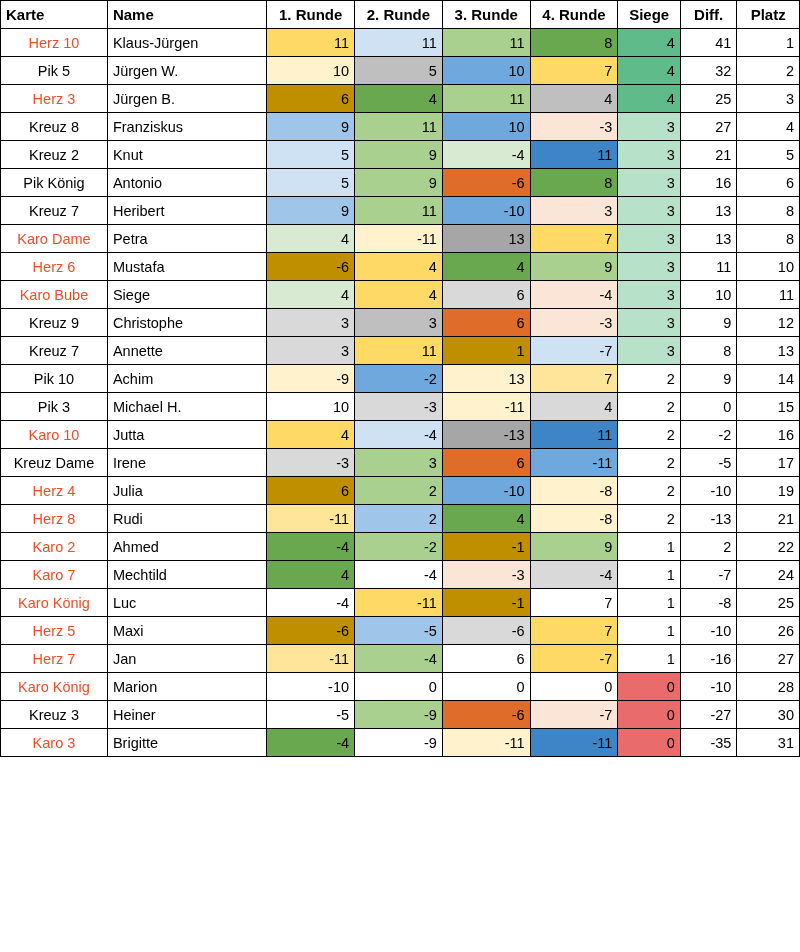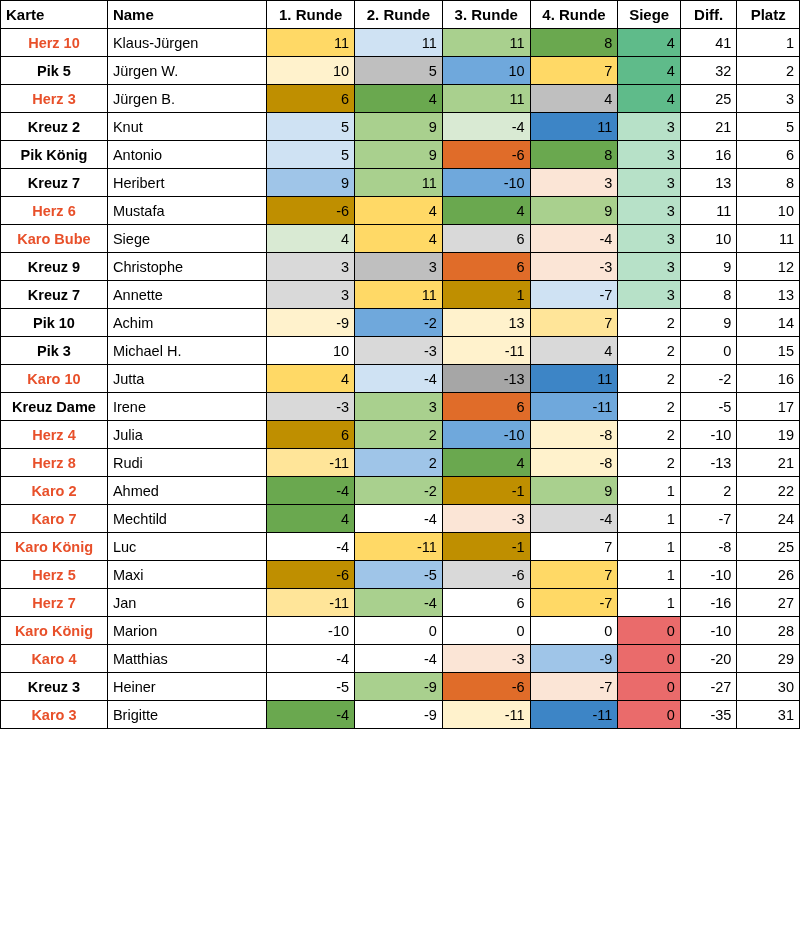--- a/index.html
+++ b/index.html
@@ -40,21 +40,21 @@
   thead th {
     font-weight: bold;
     text-align: center;
     background: #ffffff;
     font-size: 15px;
   }
   thead th.l { text-align: left; }
 
   td.karte {
     text-align: center;
-    font-weight: bold;
+    font-weight: normal;
     background: #ffffff;
   }
   td.karte.red { color: #e8502a; }
   td.karte.black { color: #000000; }
 
   td.name {
     text-align: left;
     background: #ffffff;
   }
   td.num {
@@ -122,20 +122,31 @@
           <td class="name">Jürgen B.</td>
           <td class="num" style="background: rgb(191, 143, 0);">6</td>
           <td class="num" style="background: rgb(106, 168, 79);">4</td>
           <td class="num" style="background: rgb(169, 208, 142);">11</td>
           <td class="num" style="background: rgb(191, 191, 191);">4</td>
           <td class="siege" style="background: rgb(95, 187, 138);">4</td>
           <td class="diff">25</td>
           <td class="platz">3</td>
         </tr>
         <tr>
+          <td class="karte black">Kreuz 8</td>
+          <td class="name">Franziskus</td>
+          <td class="num" style="background: rgb(159, 197, 232);">9</td>
+          <td class="num" style="background: rgb(169, 208, 142);">11</td>
+          <td class="num" style="background: rgb(111, 168, 220);">10</td>
+          <td class="num" style="background: rgb(251, 229, 214);">-3</td>
+          <td class="siege" style="background: rgb(183, 225, 200);">3</td>
+          <td class="diff">27</td>
+          <td class="platz">4</td>
+        </tr>
+        <tr>
           <td class="karte black">Kreuz 2</td>
           <td class="name">Knut</td>
           <td class="num" style="background: rgb(207, 226, 243);">5</td>
           <td class="num" style="background: rgb(169, 208, 142);">9</td>
           <td class="num" style="background: rgb(217, 234, 211);">-4</td>
           <td class="num" style="background: rgb(61, 133, 198);">11</td>
           <td class="siege" style="background: rgb(183, 225, 200);">3</td>
           <td class="diff">21</td>
           <td class="platz">5</td>
         </tr>
@@ -150,20 +161,31 @@
           <td class="diff">16</td>
           <td class="platz">6</td>
         </tr>
         <tr>
           <td class="karte black">Kreuz 7</td>
           <td class="name">Heribert</td>
           <td class="num" style="background: rgb(159, 197, 232);">9</td>
           <td class="num" style="background: rgb(169, 208, 142);">11</td>
           <td class="num" style="background: rgb(111, 168, 220);">-10</td>
           <td class="num" style="background: rgb(251, 229, 214);">3</td>
+          <td class="siege" style="background: rgb(183, 225, 200);">3</td>
+          <td class="diff">13</td>
+          <td class="platz">8</td>
+        </tr>
+        <tr>
+          <td class="karte red">Karo Dame</td>
+          <td class="name">Petra</td>
+          <td class="num" style="background: rgb(217, 234, 211);">4</td>
+          <td class="num" style="background: rgb(255, 242, 204);">-11</td>
+          <td class="num" style="background: rgb(166, 166, 166);">13</td>
+          <td class="num" style="background: rgb(255, 217, 102);">7</td>
           <td class="siege" style="background: rgb(183, 225, 200);">3</td>
           <td class="diff">13</td>
           <td class="platz">8</td>
         </tr>
         <tr>
           <td class="karte red">Herz 6</td>
           <td class="name">Mustafa</td>
           <td class="num" style="background: rgb(191, 143, 0);">-6</td>
           <td class="num" style="background: rgb(255, 217, 102);">4</td>
           <td class="num" style="background: rgb(106, 168, 79);">4</td>
@@ -331,31 +353,20 @@
           <td class="name">Marion</td>
           <td class="num" style="background: rgb(255, 255, 255);">-10</td>
           <td class="num" style="background: rgb(255, 255, 255);">0</td>
           <td class="num" style="background: rgb(255, 255, 255);">0</td>
           <td class="num" style="background: rgb(255, 255, 255);">0</td>
           <td class="siege" style="background: rgb(234, 107, 107);">0</td>
           <td class="diff">-10</td>
           <td class="platz">28</td>
         </tr>
         <tr>
-          <td class="karte red">Karo 4</td>
-          <td class="name">Matthias</td>
-          <td class="num" style="background: rgb(255, 255, 255);">-4</td>
-          <td class="num" style="background: rgb(255, 255, 255);">-4</td>
-          <td class="num" style="background: rgb(251, 229, 214);">-3</td>
-          <td class="num" style="background: rgb(159, 197, 232);">-9</td>
-          <td class="siege" style="background: rgb(234, 107, 107);">0</td>
-          <td class="diff">-20</td>
-          <td class="platz">29</td>
-        </tr>
-        <tr>
           <td class="karte black">Kreuz 3</td>
           <td class="name">Heiner</td>
           <td class="num" style="background: rgb(255, 255, 255);">-5</td>
           <td class="num" style="background: rgb(169, 208, 142);">-9</td>
           <td class="num" style="background: rgb(224, 108, 41);">-6</td>
           <td class="num" style="background: rgb(251, 229, 214);">-7</td>
           <td class="siege" style="background: rgb(234, 107, 107);">0</td>
           <td class="diff">-27</td>
           <td class="platz">30</td>
         </tr>

